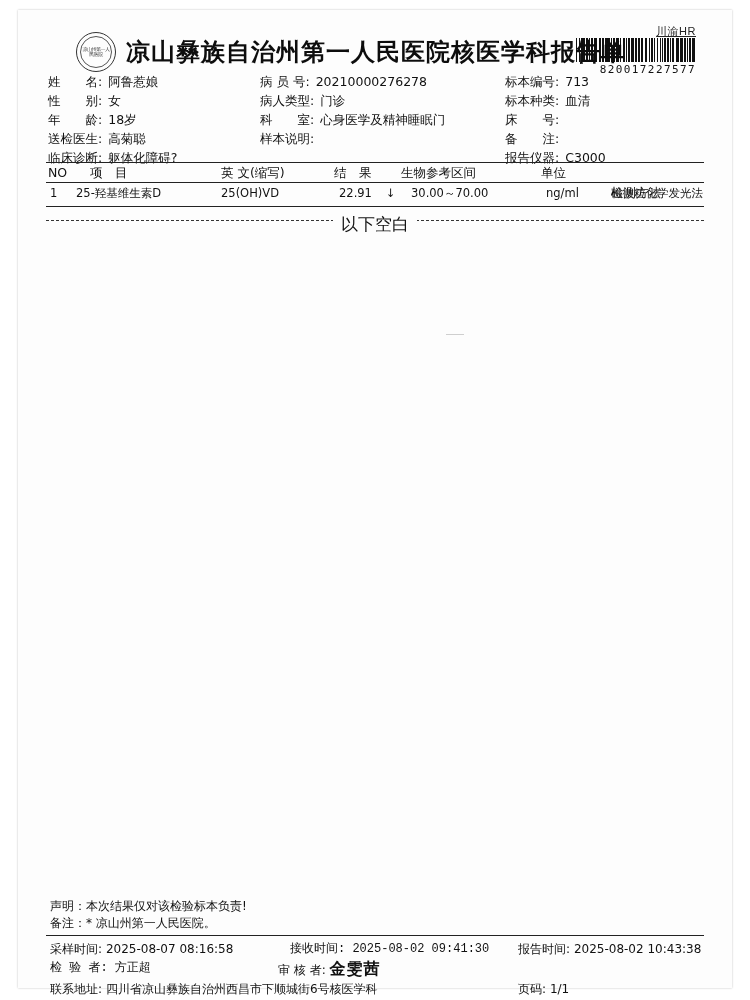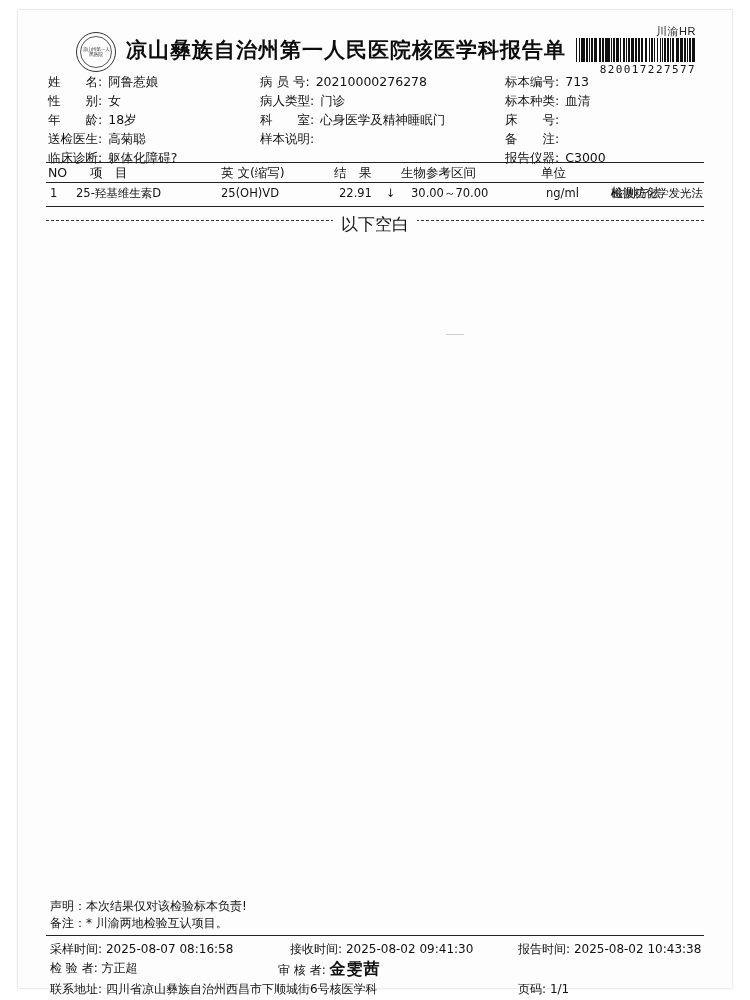--- a/index.html
+++ b/index.html
@@ -29,20 +29,21 @@
     box-shadow: 0 0 2px rgba(0,0,0,0.25);
   }
   
   .hr-label {
     position: absolute;
     right: 36px;
     top: 14px;
     font-size: 11px;
     color: #222;
     letter-spacing: 0.5px;
+    text-decoration: underline;
   }
   .barcode {
     position: absolute;
     right: 36px;
     top: 28px;
     width: 120px;
     height: 24px;
     display: flex;
     align-items: stretch;
     overflow: hidden;
@@ -88,21 +89,21 @@
     text-align: center;
     box-sizing: border-box;
     letter-spacing: -0.5px;
   }
   .title {
     position: absolute;
     left: 108px;
     top: 26px;
     font-family: "DejaVu Serif", serif;
     font-weight: bold;
-    font-size: 21px;
+    font-size: 24px;
     letter-spacing: 1px;
     color: #0d0d0d;
     white-space: nowrap;
   }
   
   .info {
     position: absolute;
     left: 30px;
     top: 64px;
     width: 655px;
@@ -232,21 +233,21 @@
     left: 32px;
     top: 930px;
     width: 654px;
     font-size: 12px;
     color: #111;
     font-family: "DejaVu Sans", sans-serif;
     line-height: 19px;
   }
   .foot-row { display: flex; }
   .f1 { width: 240px; }
-  .f2 { width: 228px; }
+  .f2 { width: 228px; font-family: Liberation Mono, monospace; }
   .f3 { width: 186px; }
   .sign {
     font-family: "DejaVu Serif", serif;
     font-weight: bold;
     font-size: 16px;
     letter-spacing: 1px;
     color: #111;
   }
 </style>
 </head>
@@ -464,21 +465,21 @@
       <span>以下空白</span>
     </div>
 
     <div class="ghost">
       <div class="g1"></div>
       <div class="g2"></div>
     </div>
 
     <div class="footer-note">
       <div>声明：本次结果仅对该检验标本负责!</div>
-      <div>备注：* 川渝两地检验互认项目。</div>
+      <div>备注：* 凉山州第一人民医院。</div>
     </div>
 
     <div class="rule rule-foot"></div>
 
     <div class="foot-grid">
       <div class="foot-row">
         <div class="f1">
           <span>采样时间:</span>
           <span>2025-08-07 08:16:58</span>
         </div>

